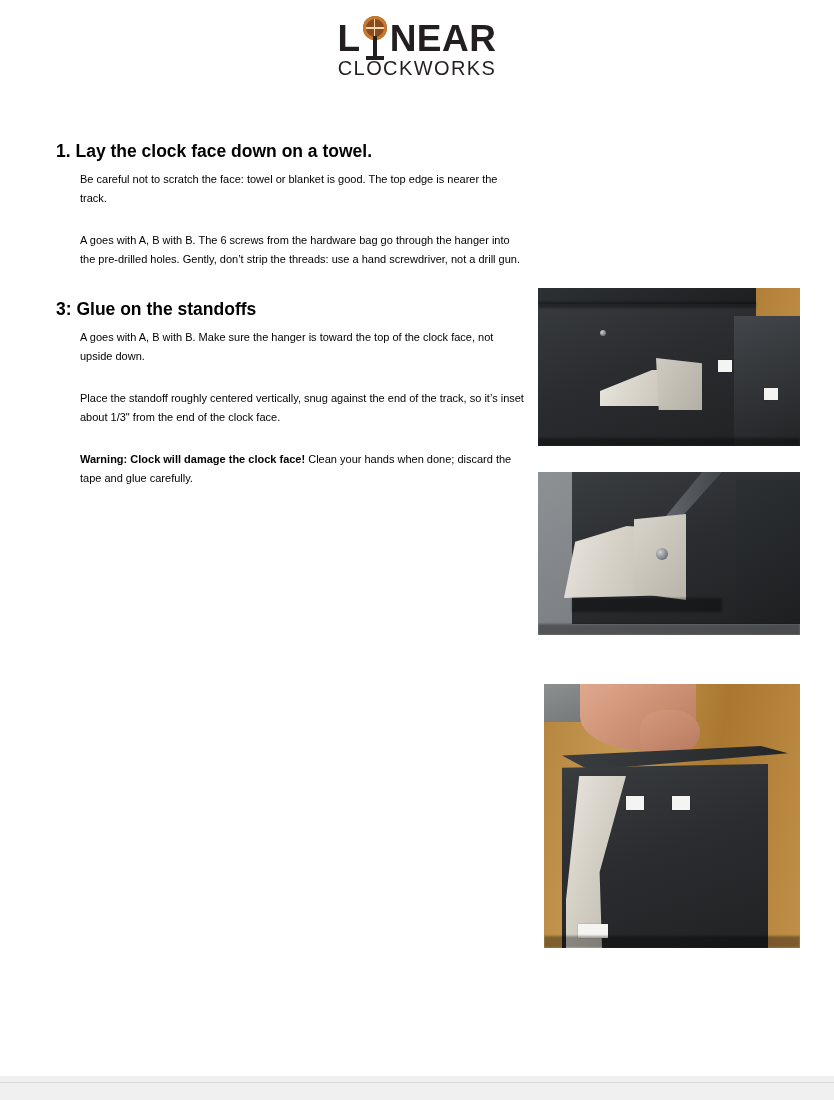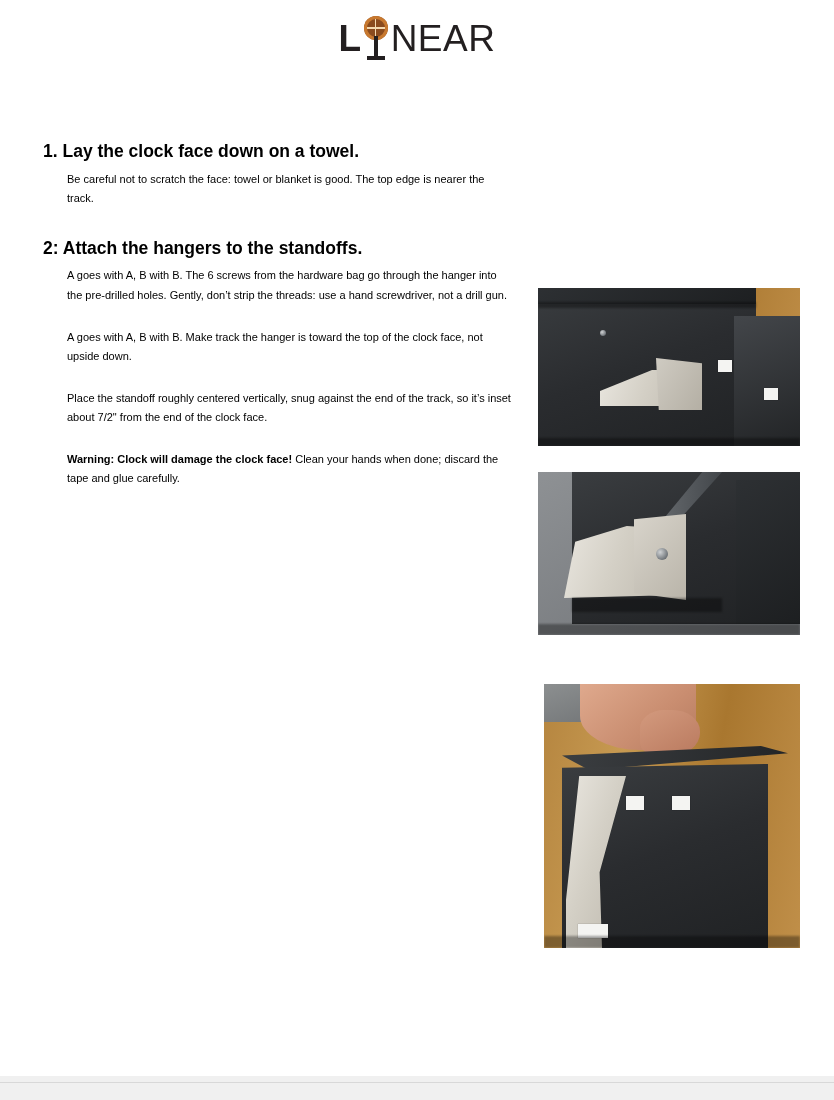--- a/index.html
+++ b/index.html
@@ -107,21 +107,21 @@
     position: absolute;
     left: 8px;
     top: 40px;
     width: 18px;
     height: 4px;
     background: #231f20;
   }
   .logo-word-right {
     font-family: "Liberation Sans", sans-serif;
     font-size: 37px;
-    font-weight: 400;
+    font-weight: 700;
     letter-spacing: 0.5px;
     color: #231f20;
     line-height: 1;
   }
   .logo-sub {
     margin-top: -3px;
     font-family: "Liberation Sans", sans-serif;
     font-size: 20px;
     font-weight: 400;
     letter-spacing: 1.4px;
@@ -136,21 +136,21 @@
     width: 834px;
     text-align: center;
     font-size: 19px;
     font-weight: 700;
     color: #000;
   }
 
   
   .content {
     position: absolute;
-    left: 43px;
+    left: 56px;
     top: 140px;
     width: 470px;
   }
   .step-head {
     font-size: 17.5px;
     font-weight: 700;
     color: #000;
     margin: 0 0 6px 0;
     line-height: 1.35;
   }
@@ -235,34 +235,35 @@
   <div class="logo-block">
     <div class="logo-row">
       <span class="logo-word-left">L</span>
       <span class="logo-mark">
         <span class="sun"></span>
         <span class="stem"></span>
         <span class="foot"></span>
       </span>
       <span class="logo-word-right">NEAR</span>
     </div>
+    <div class="logo-sub">CLOCKWORKS</div>
   </div>
 
 
   <div class="content">
 
     <h2 class="step-head">1. Lay the clock face down on a towel.</h2>
     <p class="para">Be careful not to scratch the face: towel or blanket is good. The top edge is nearer the track.</p>
 
-    <h2 class="step-head gap-top">2: Attach the hangers to the standoffs.</h2>
     <p class="para">A goes with A, B with B. The 6 screws from the hardware bag go through the hanger into the pre-drilled holes. Gently, don’t strip the threads: use a hand screwdriver, not a drill gun.</p>
 
-    <p class="para">A goes with A, B with B. Make track the hanger is toward the top of the clock face, not upside down.</p>
+    <h2 class="step-head gap-top">3: Glue on the standoffs</h2>
+    <p class="para">A goes with A, B with B. Make sure the hanger is toward the top of the clock face, not upside down.</p>
     <div class="spacer-22"></div>
-    <p class="para">Place the standoff roughly centered vertically, snug against the end of the track, so it’s inset about 7/2" from the end of the clock face.</p>
+    <p class="para">Place the standoff roughly centered vertically, snug against the end of the track, so it’s inset about 1/3" from the end of the clock face.</p>
     <div class="spacer-22"></div>
     <p class="para" style="margin-top:0"><span class="warn">Warning: Clock will damage the clock face!</span><span> Clean your hands when done; discard the tape and glue carefully.</span></p>
   </div>
 
   <div class="photo photo-1">
     <div class="p-wood" style="left:0;top:0;width:262px;height:158px;"></div>
     <div class="p-dark" style="left:0;top:0;width:218px;height:158px;"></div>
     <div class="p-darker" style="left:0;top:0;width:218px;height:16px;"></div>
     <div class="p-shadow" style="left:0;top:14px;width:218px;height:6px;"></div>
     <div class="p-dark" style="left:196px;top:28px;width:66px;height:130px;background:linear-gradient(160deg,#43464a,#222426);"></div>

